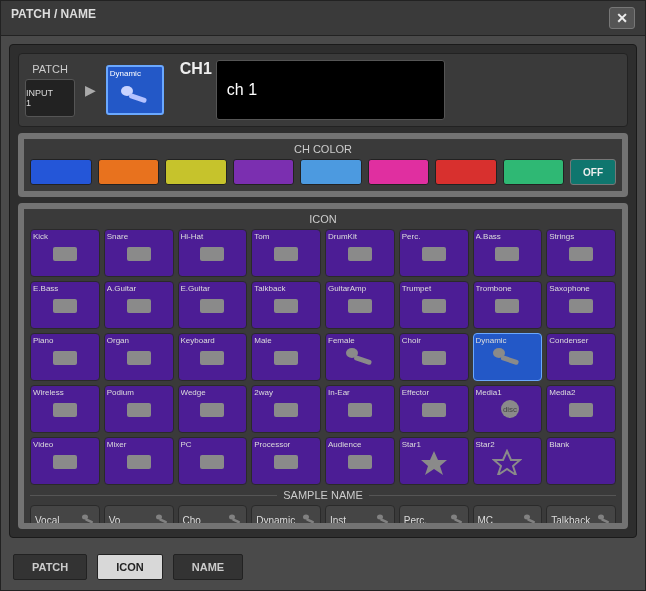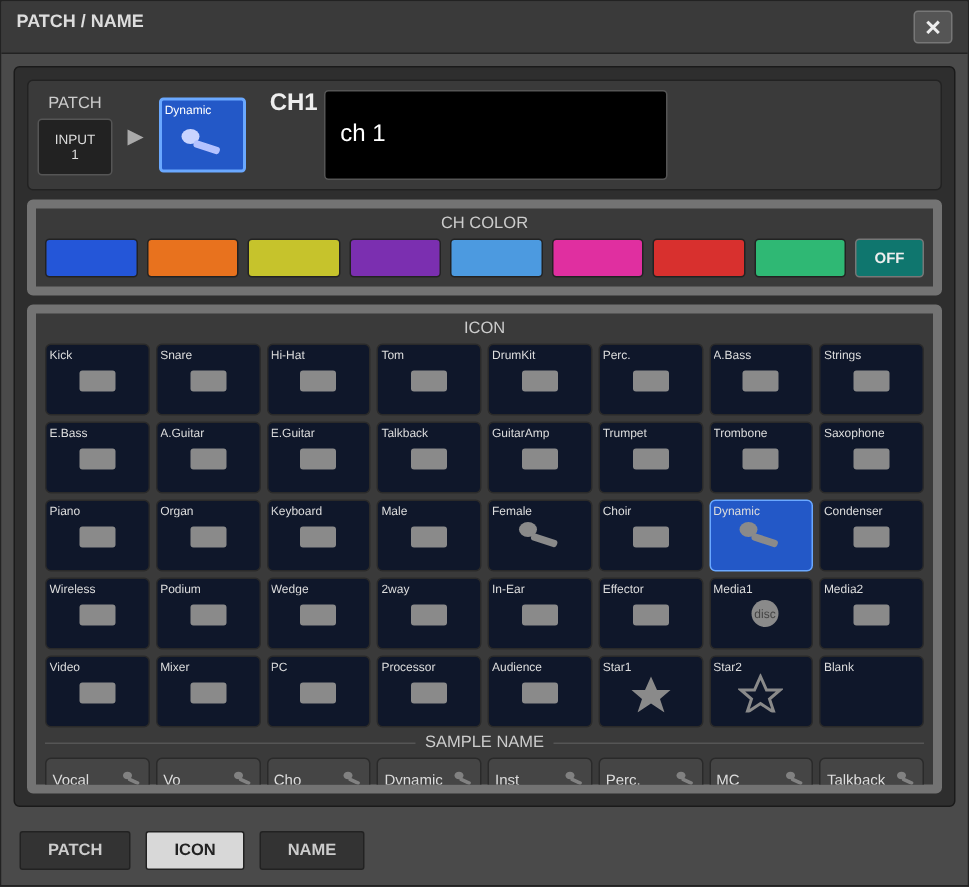--- a/index.html
+++ b/index.html
@@ -85,21 +85,21 @@
   .patch-btn {
     width: 50px;
     height: 38px;
     background: #222;
     border: 1px solid #555;
     border-radius: 3px;
     color: #ddd;
     font-size: 9px;
     display: flex;
     flex-direction: column;
-    align-items: center;
+    align-items: flex-start;
     justify-content: center;
     cursor: pointer;
   }
   .arrow-right {
     color: #aaa;
     font-size: 14px;
   }
   .icon-preview {
     width: 58px;
     height: 50px;
@@ -179,21 +179,21 @@
     cursor: pointer;
   }
 
   .icon-grid {
     display: grid;
     grid-template-columns: repeat(8, 1fr);
     gap: 4px;
   }
   .icon-cell {
     height: 48px;
-    background: #0f172a;
+    background: #4c1d95;
     border: 1px solid #2a2a2a;
     border-radius: 4px;
     padding: 2px;
     display: flex;
     flex-direction: column;
     cursor: pointer;
     position: relative;
     overflow: hidden;
   }
   .icon-cell.selected {

